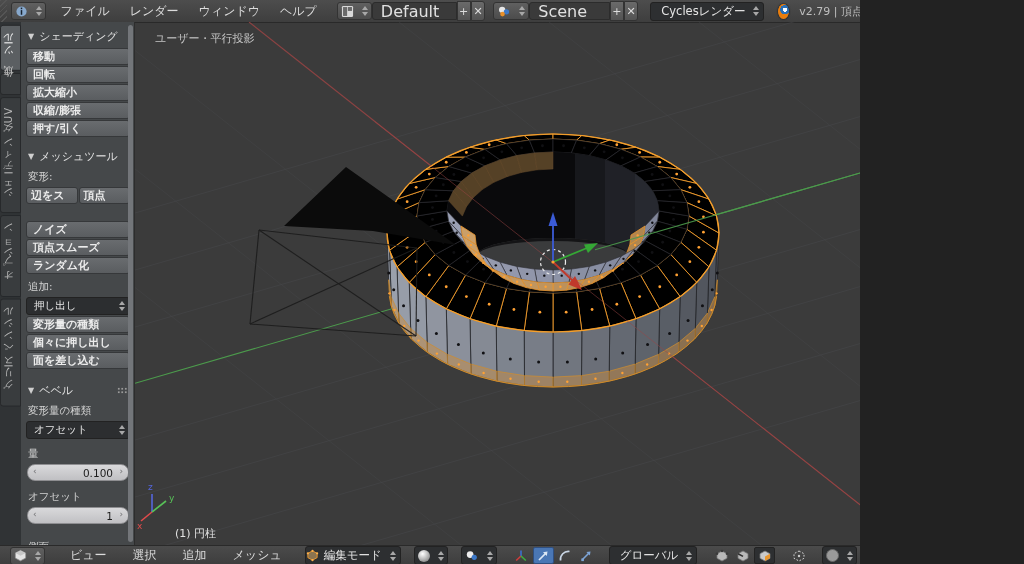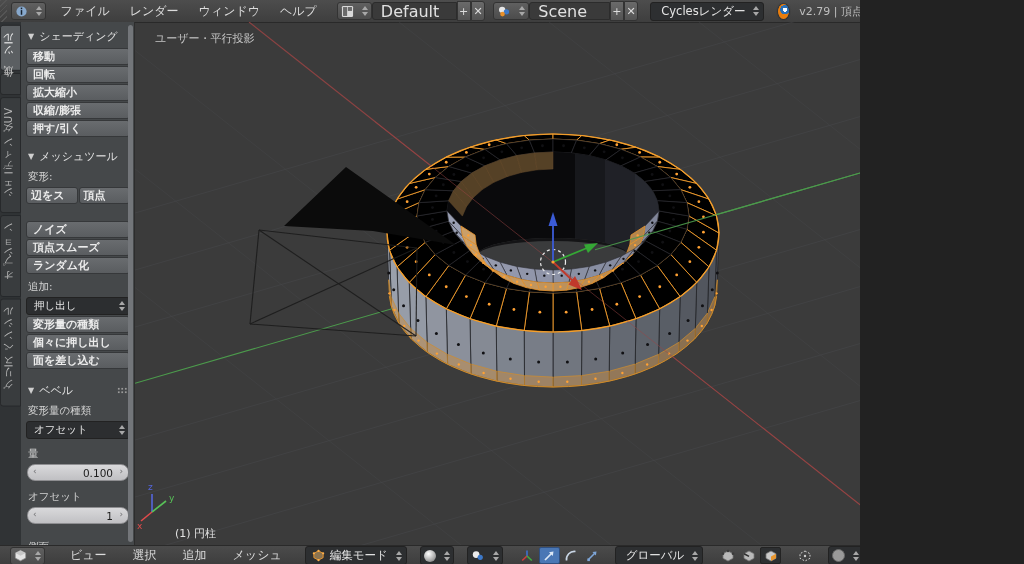--- a/index.html
+++ b/index.html
@@ -591,21 +591,21 @@
       <span class="dd">
           <i class="up"></i>
           <i class="dn"></i>
         </span>
     </div>
     <span style="width:4px"></span>
     <span class="menuitem">ビュー</span>
     <span class="menuitem">選択</span>
     <span class="menuitem">追加</span>
     <span class="menuitem">メッシュ</span>
-    <div class="ddrk" style="margin-left:6px;padding-left:6px">
+    <div class="ddrk" style="margin-left:6px;padding-left:0">
       <svg width="13" height="13" viewBox="0 0 14 14">
         <path d="M7 2 12 4.7 12 9.3 7 12 2 9.3 2 4.7Z" fill="#8c7450" stroke="#e8962e" stroke-width="1"></path>
         <circle cx="7" cy="2" r="1.2" fill="#ffb14d"></circle>
           <circle cx="12" cy="4.7" r="1.2" fill="#ffb14d"></circle>
         <circle cx="2" cy="4.7" r="1.2" fill="#ffb14d"></circle>
           <circle cx="7" cy="12" r="1.2" fill="#ffb14d"></circle>
       </svg>
       <span style="margin-left:5px">編集モード</span>
       <span class="dd">
           <i class="up"></i>

